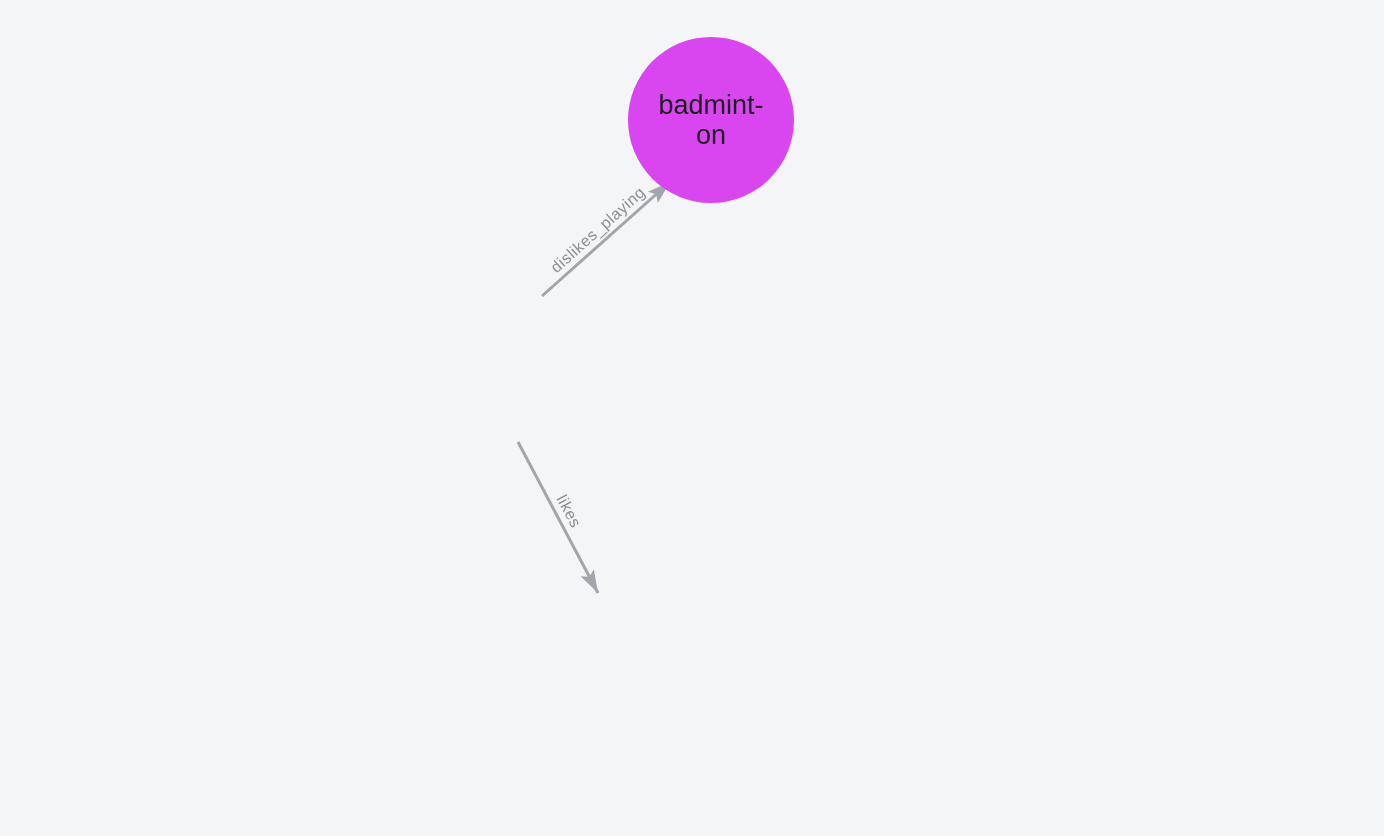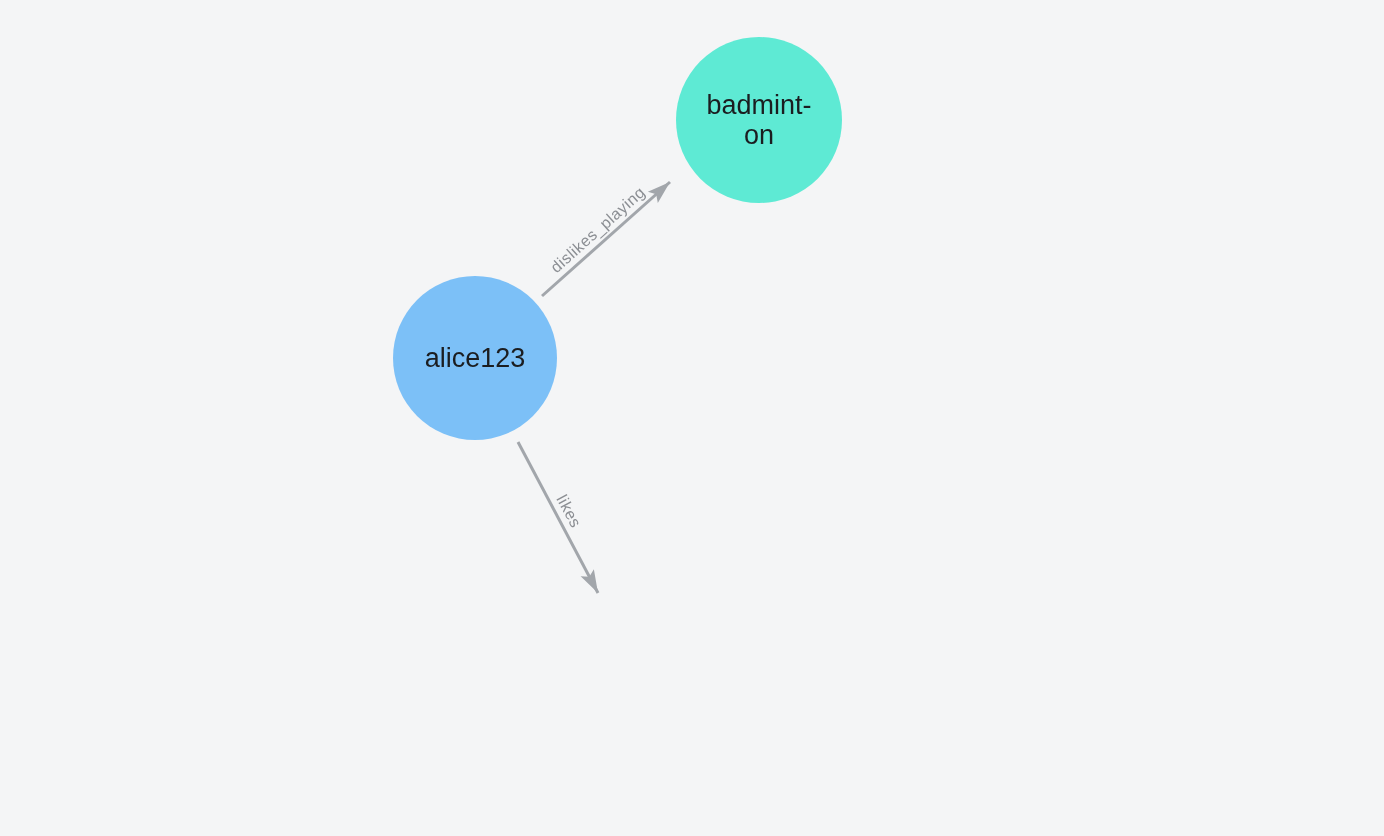--- a/index.html
+++ b/index.html
@@ -59,23 +59,20 @@
       <path class="edge-arrowhead" d="M 0 0 L -23 7.5 L -18.5 0 L -23 -7.5 Z" transform="translate(670,182) rotate(-41.7)" fill="#a2a6ab"></path>
       <text class="edge-label" y="-7" transform="translate(606,239) rotate(-41.7)" fill="#8b8e93">dislikes_playing</text>
     </g>
     <g>
       <line class="edge-line" x1="518" y1="442" x2="598" y2="593" stroke="#a2a6ab"></line>
       <path class="edge-arrowhead" d="M 0 0 L -23 7.5 L -18.5 0 L -23 -7.5 Z" transform="translate(598,593) rotate(62.1)" fill="#a2a6ab"></path>
       <text class="edge-label" y="-7" transform="translate(558,517) rotate(62.1)" fill="#8b8e93">likes</text>
     </g>
   </svg>
 
-  <div class="node" style="left: 393px; top: 276px; height: 164px; width: 164px; background: rgb(124, 192, 247); color: rgb(27, 29, 32);">
-    <span>alice123</span>
-  </div>
 
-  <div class="node" style="left: 676px; top: 37px; height: 166px; width: 166px; background: #5eead4; color: rgb(27, 29, 32);">
+  <div class="node" style="left: 628px; top: 37px; height: 166px; width: 166px; background: #d946ef; color: rgb(27, 29, 32);">
     <span>badmint-
 on</span>
   </div>
 
 
 </div>
 
 </body></html>

